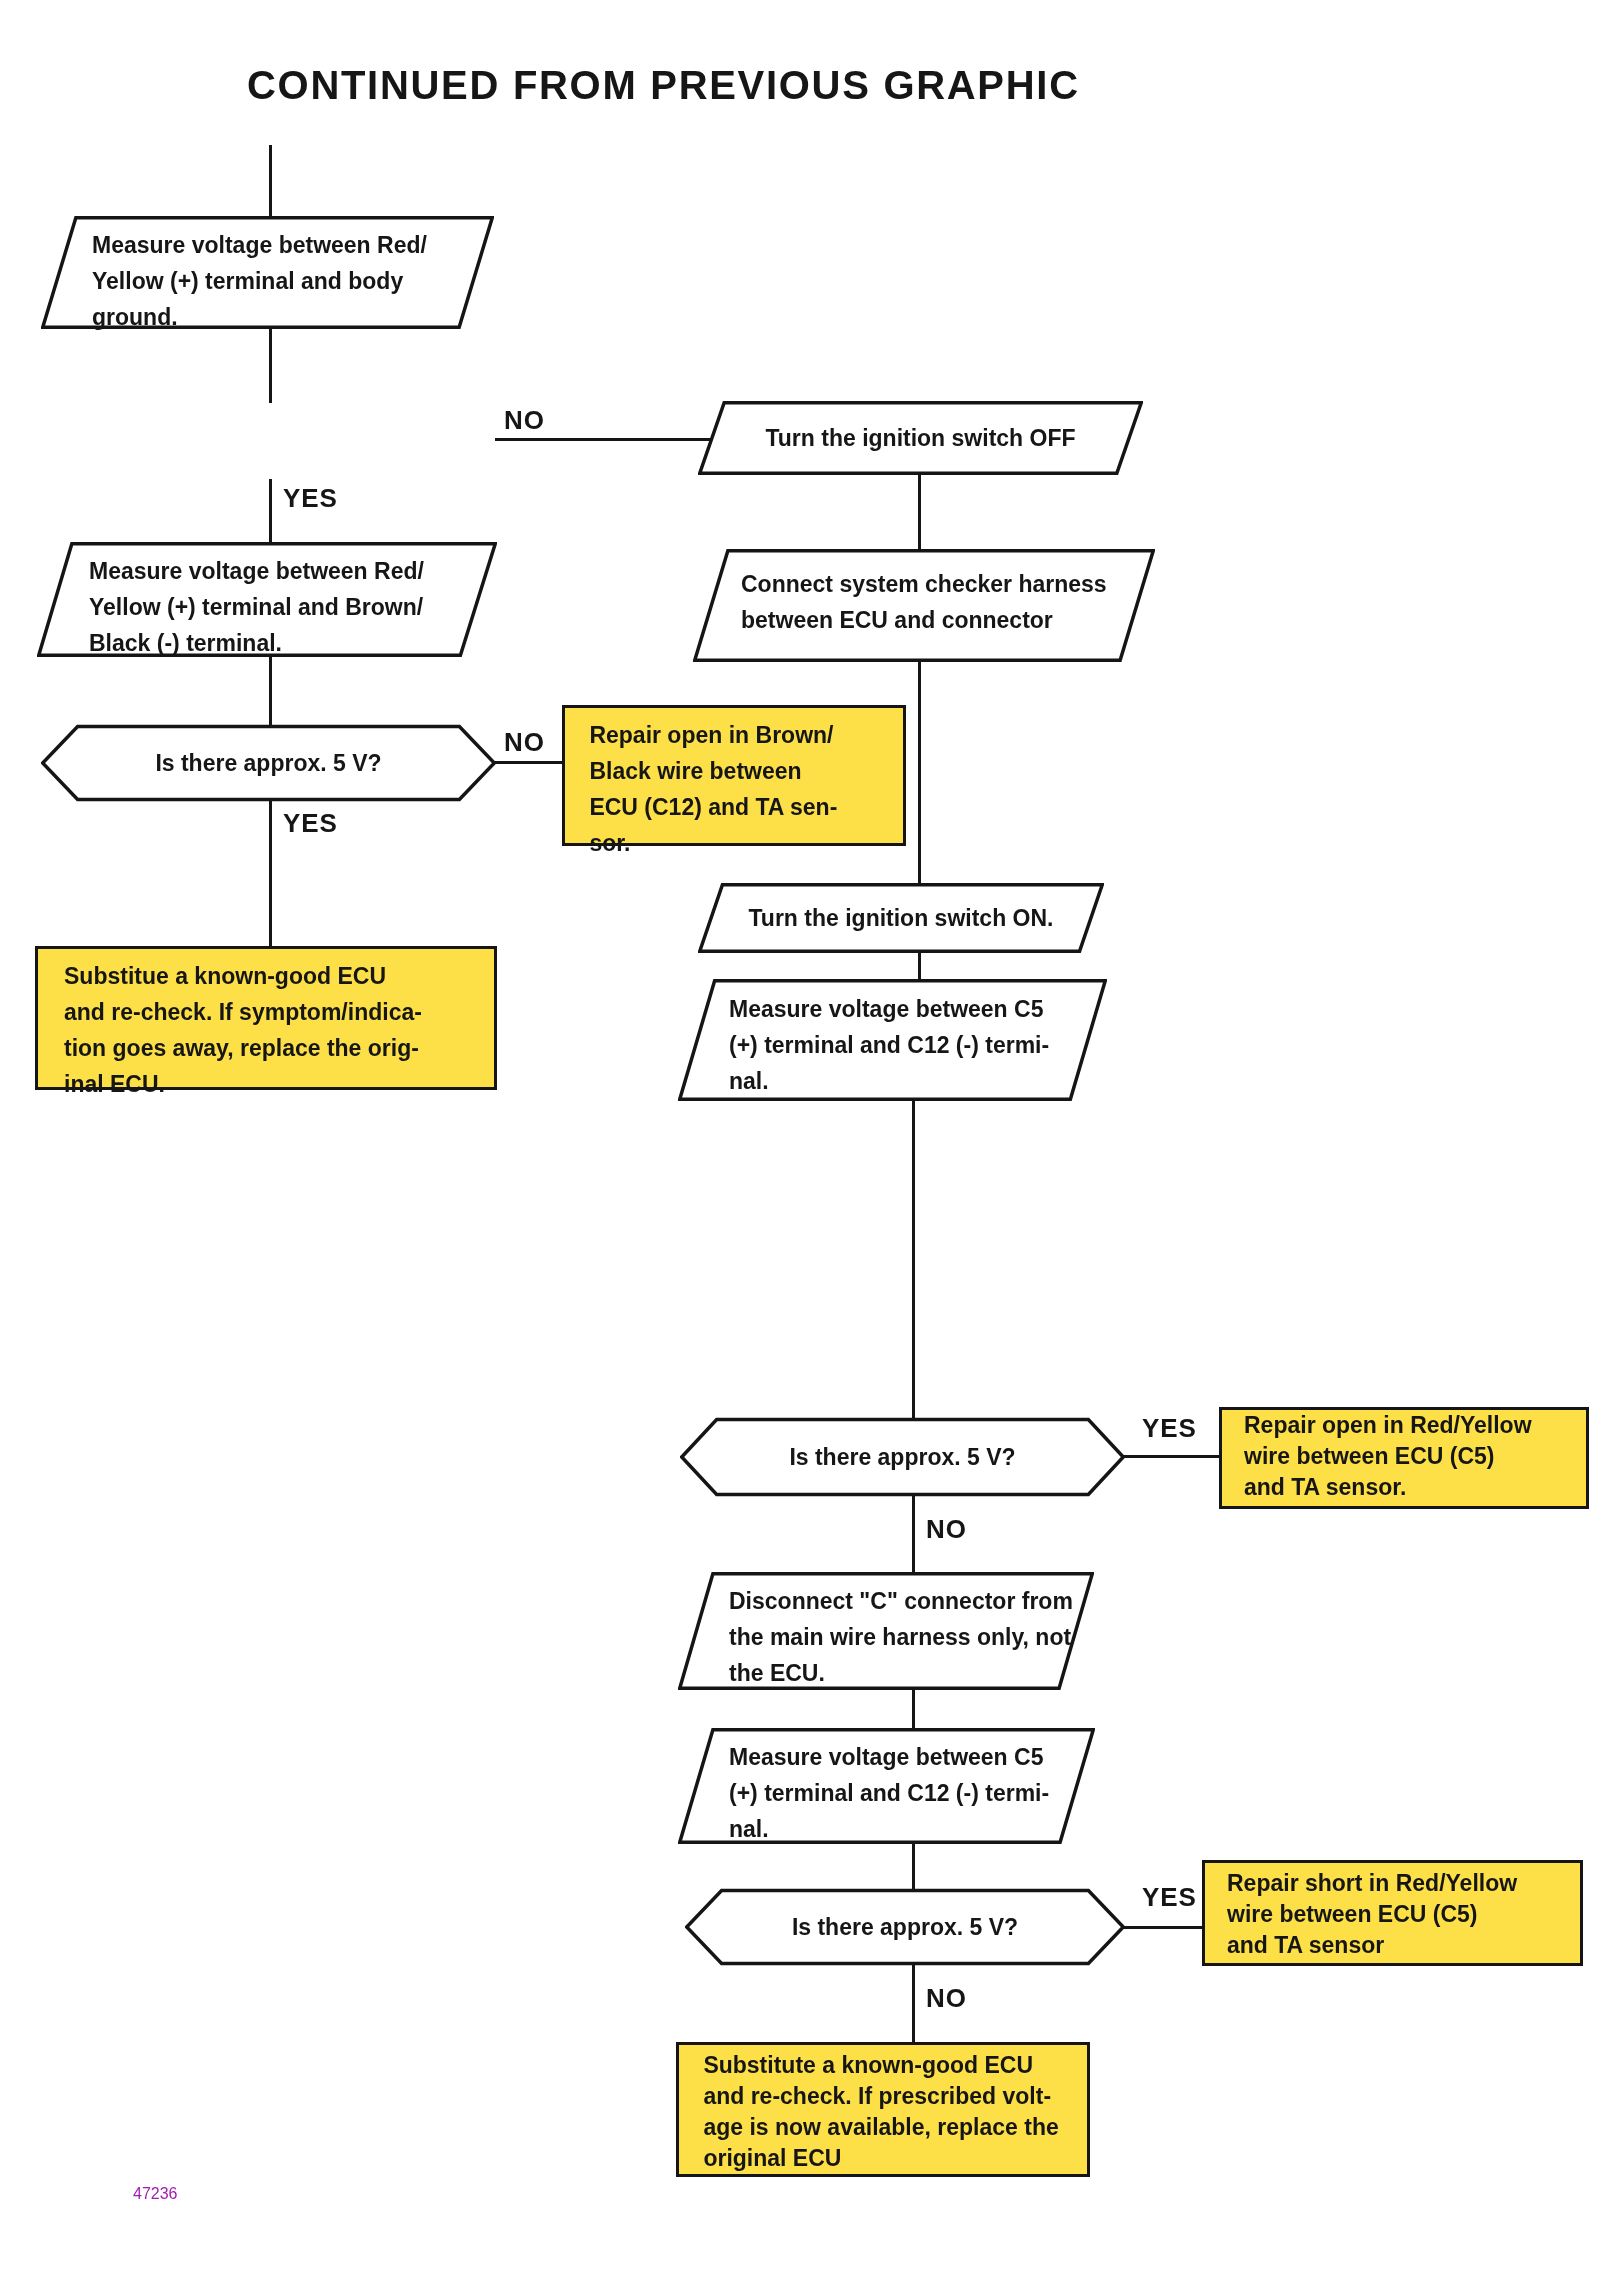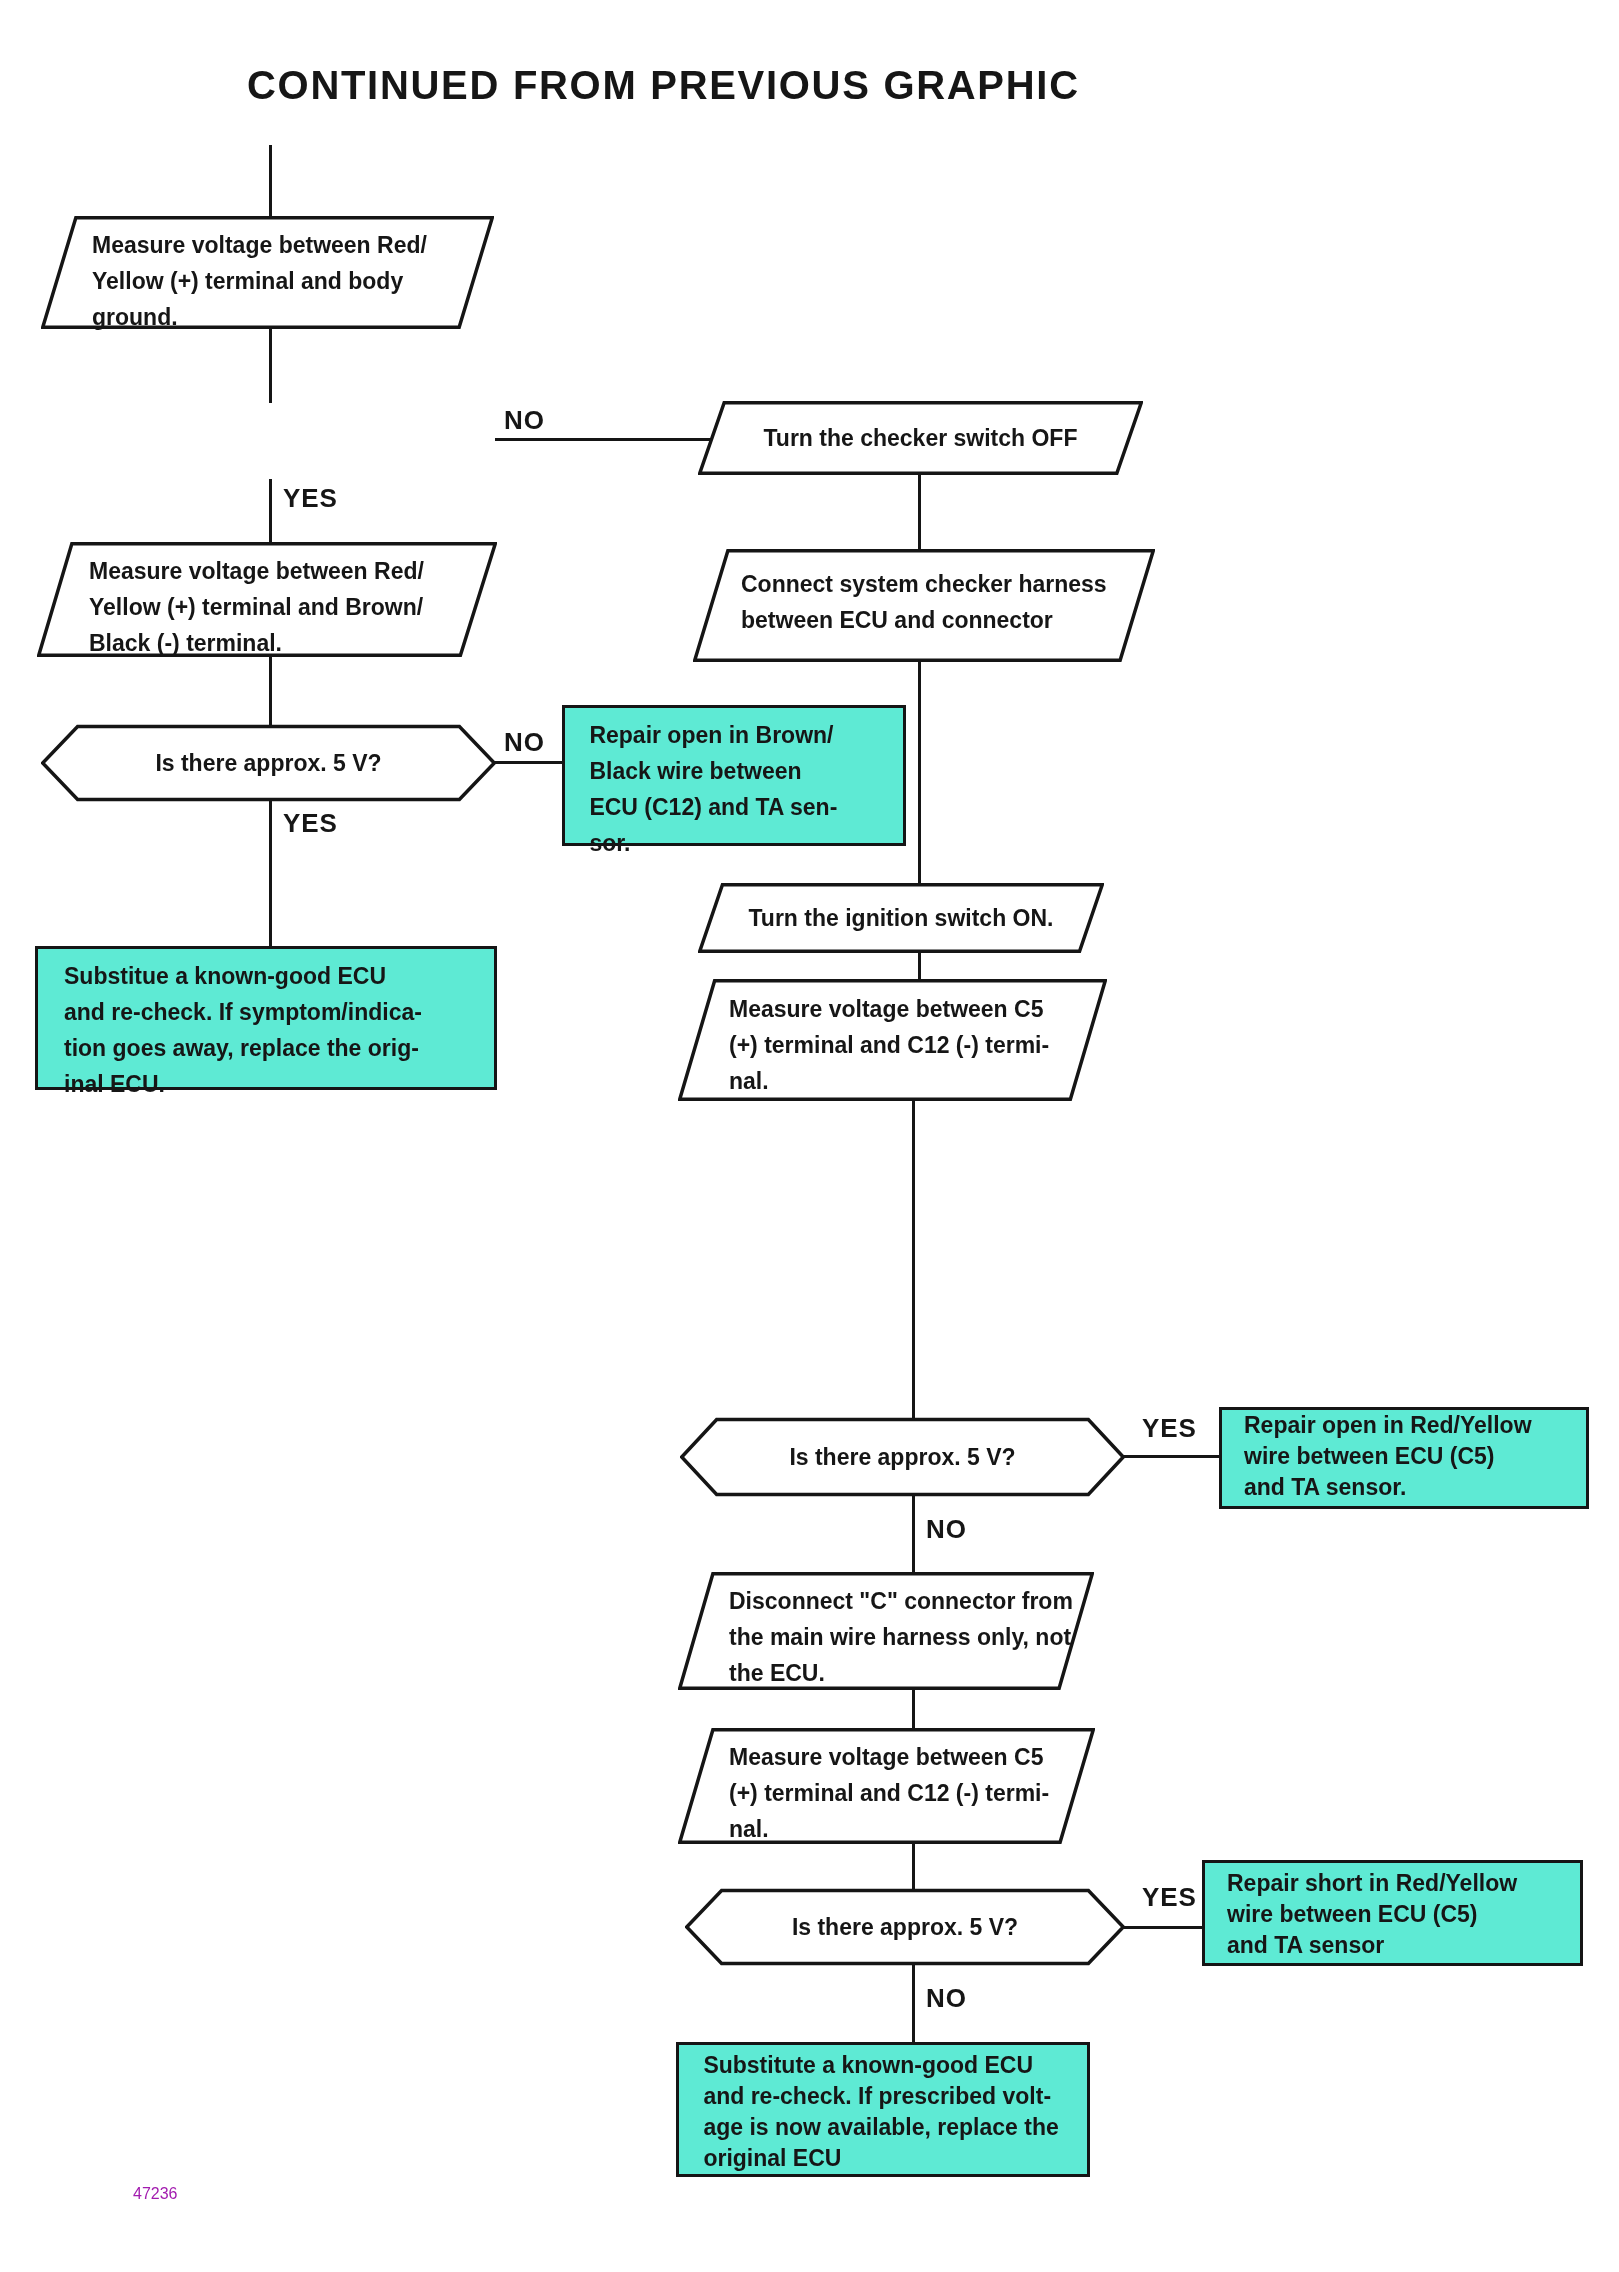--- a/index.html
+++ b/index.html
@@ -6,21 +6,21 @@
   .canvas {
     position:relative; width:1619px; height:2273px; background:#ffffff;
     font-family:"Liberation Sans", sans-serif; color:#161616; overflow:hidden;
   }
   .title { position:absolute; left:247px; top:63px; font-size:40px; font-weight:700; letter-spacing:1.7px; white-space:nowrap; }
   .vline { position:absolute; width:2.6px; background:#151515; }
   .hline { position:absolute; height:2.6px; background:#151515; }
   .node { position:absolute; }
   .shape { position:absolute; left:0; top:0; width:100%; height:100%; }
   .shape polygon { fill:#ffffff; stroke:#151515; stroke-width:4; }
-  .rect { background:#5eead4; border:3.5px solid #151515; box-sizing:border-box; }
+  .rect { background:#fde047; border:3.5px solid #151515; box-sizing:border-box; }
   .txt { position:absolute; white-space:pre-line; font-weight:700; font-size:23px; line-height:36px; }
   .txt.center { left:0; width:100%; top:50%; transform:translateY(-50%); text-align:center; }
   .edge-label { position:absolute; font-weight:700; font-size:26px; letter-spacing:0.9px; }
   .fig-num { position:absolute; left:133px; top:2185px; font-size:16px; font-weight:400; color:#a21caf; }
 </style>
 </head>
 <body>
 
 <div class="canvas">
 
@@ -85,21 +85,21 @@
     <div class="txt" style="left:26px;top:8.7px">Substitue a known-good ECU
 and re-check. If symptom/indica-
 tion goes away, replace the orig-
 inal ECU.</div>
   </div>
 
   <div class="node" style="left:698px;top:401px;width:445px;height:74px">
     <svg class="shape" viewBox="0 0 510 85" preserveAspectRatio="none">
         <polygon points="30,2 508,2 480,83 2,83"></polygon>
       </svg>
-    <div class="txt center">Turn the checker switch OFF</div>
+    <div class="txt center">Turn the ignition switch OFF</div>
   </div>
 
   <div class="node" style="left:693px;top:549px;width:462px;height:113px">
     <svg class="shape" viewBox="0 0 530 130" preserveAspectRatio="none">
         <polygon points="40,2 528,2 490,128 2,128"></polygon>
       </svg>
     <div class="txt" style="left:48px;top:17.4px">Connect system checker harness
 between ECU and connector</div>
   </div>
 

